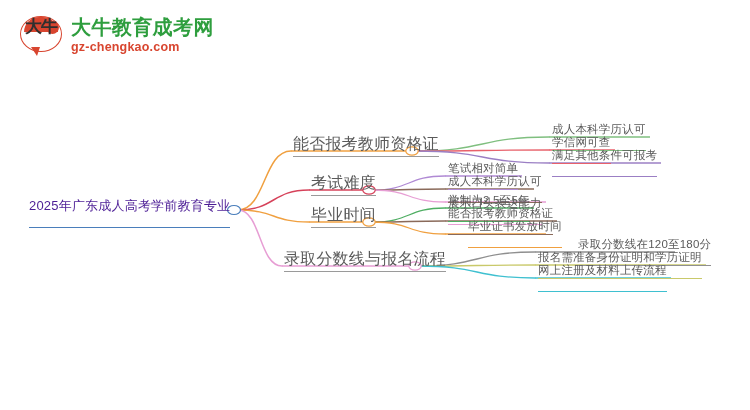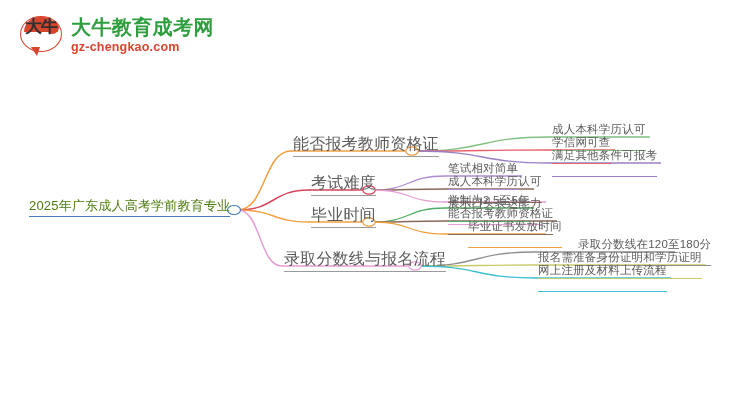--- a/index.html
+++ b/index.html
@@ -123,23 +123,23 @@
     pointer-events: none;
   }
   .node {
     position: absolute;
     white-space: nowrap;
     color: #4a4a4a;
     box-sizing: border-box;
   }
   .node-root {
     font-size: 13px;
-    color: #4d7c0f;
+    color: #4c1d95;
     border-bottom: 1.4px solid #4a7ebb;
-    padding-bottom: 1px;
+    padding-bottom: 12px;
     letter-spacing: 0.2px;
   }
   .node-branch {
     font-size: 16px;
     color: #5a5a5a;
     border-bottom: 1.1px solid #9a9a9a;
     padding-bottom: 1px;
     letter-spacing: 0.2px;
   }
   .node-leaf {

